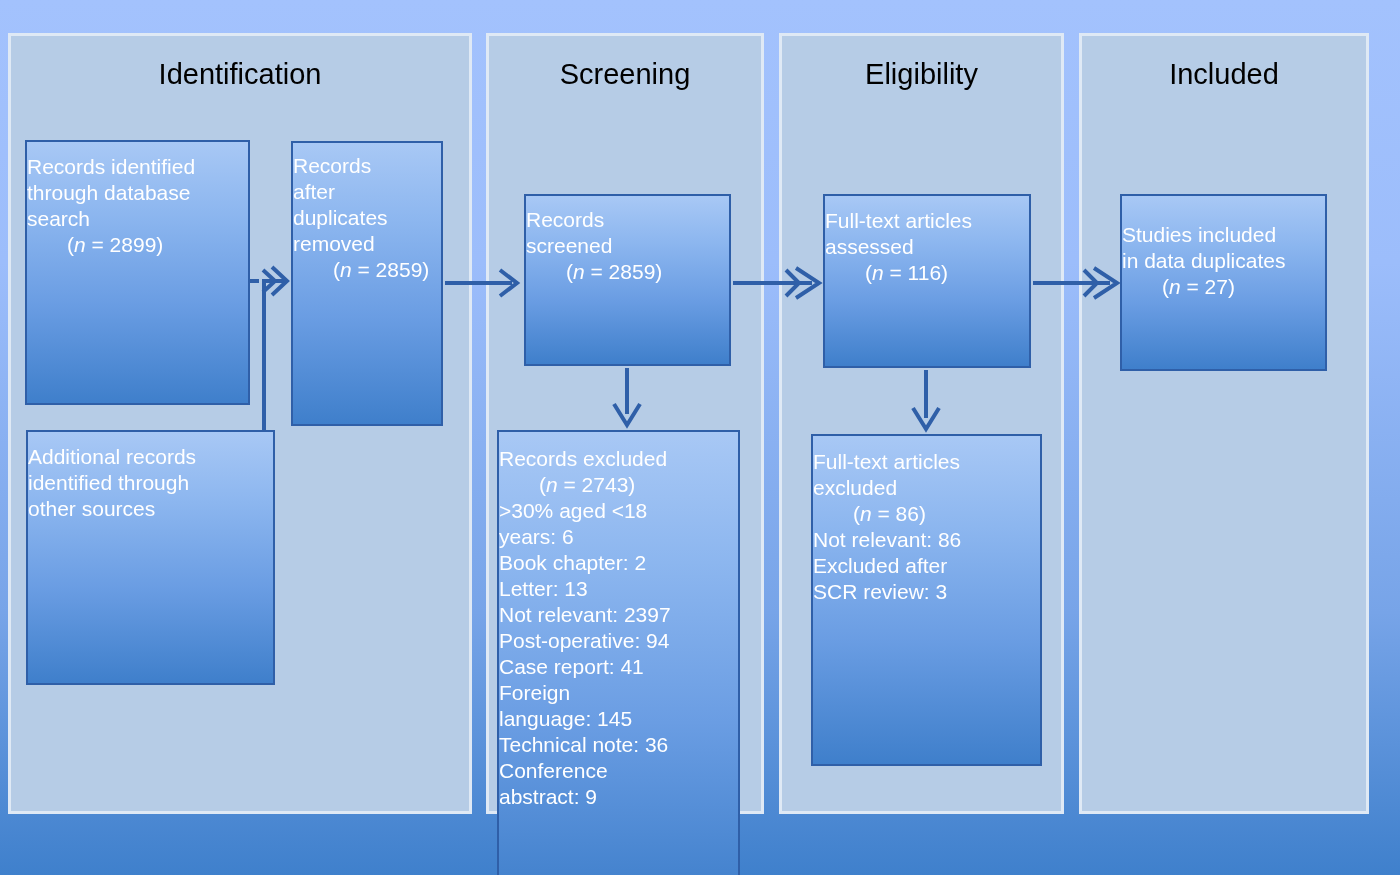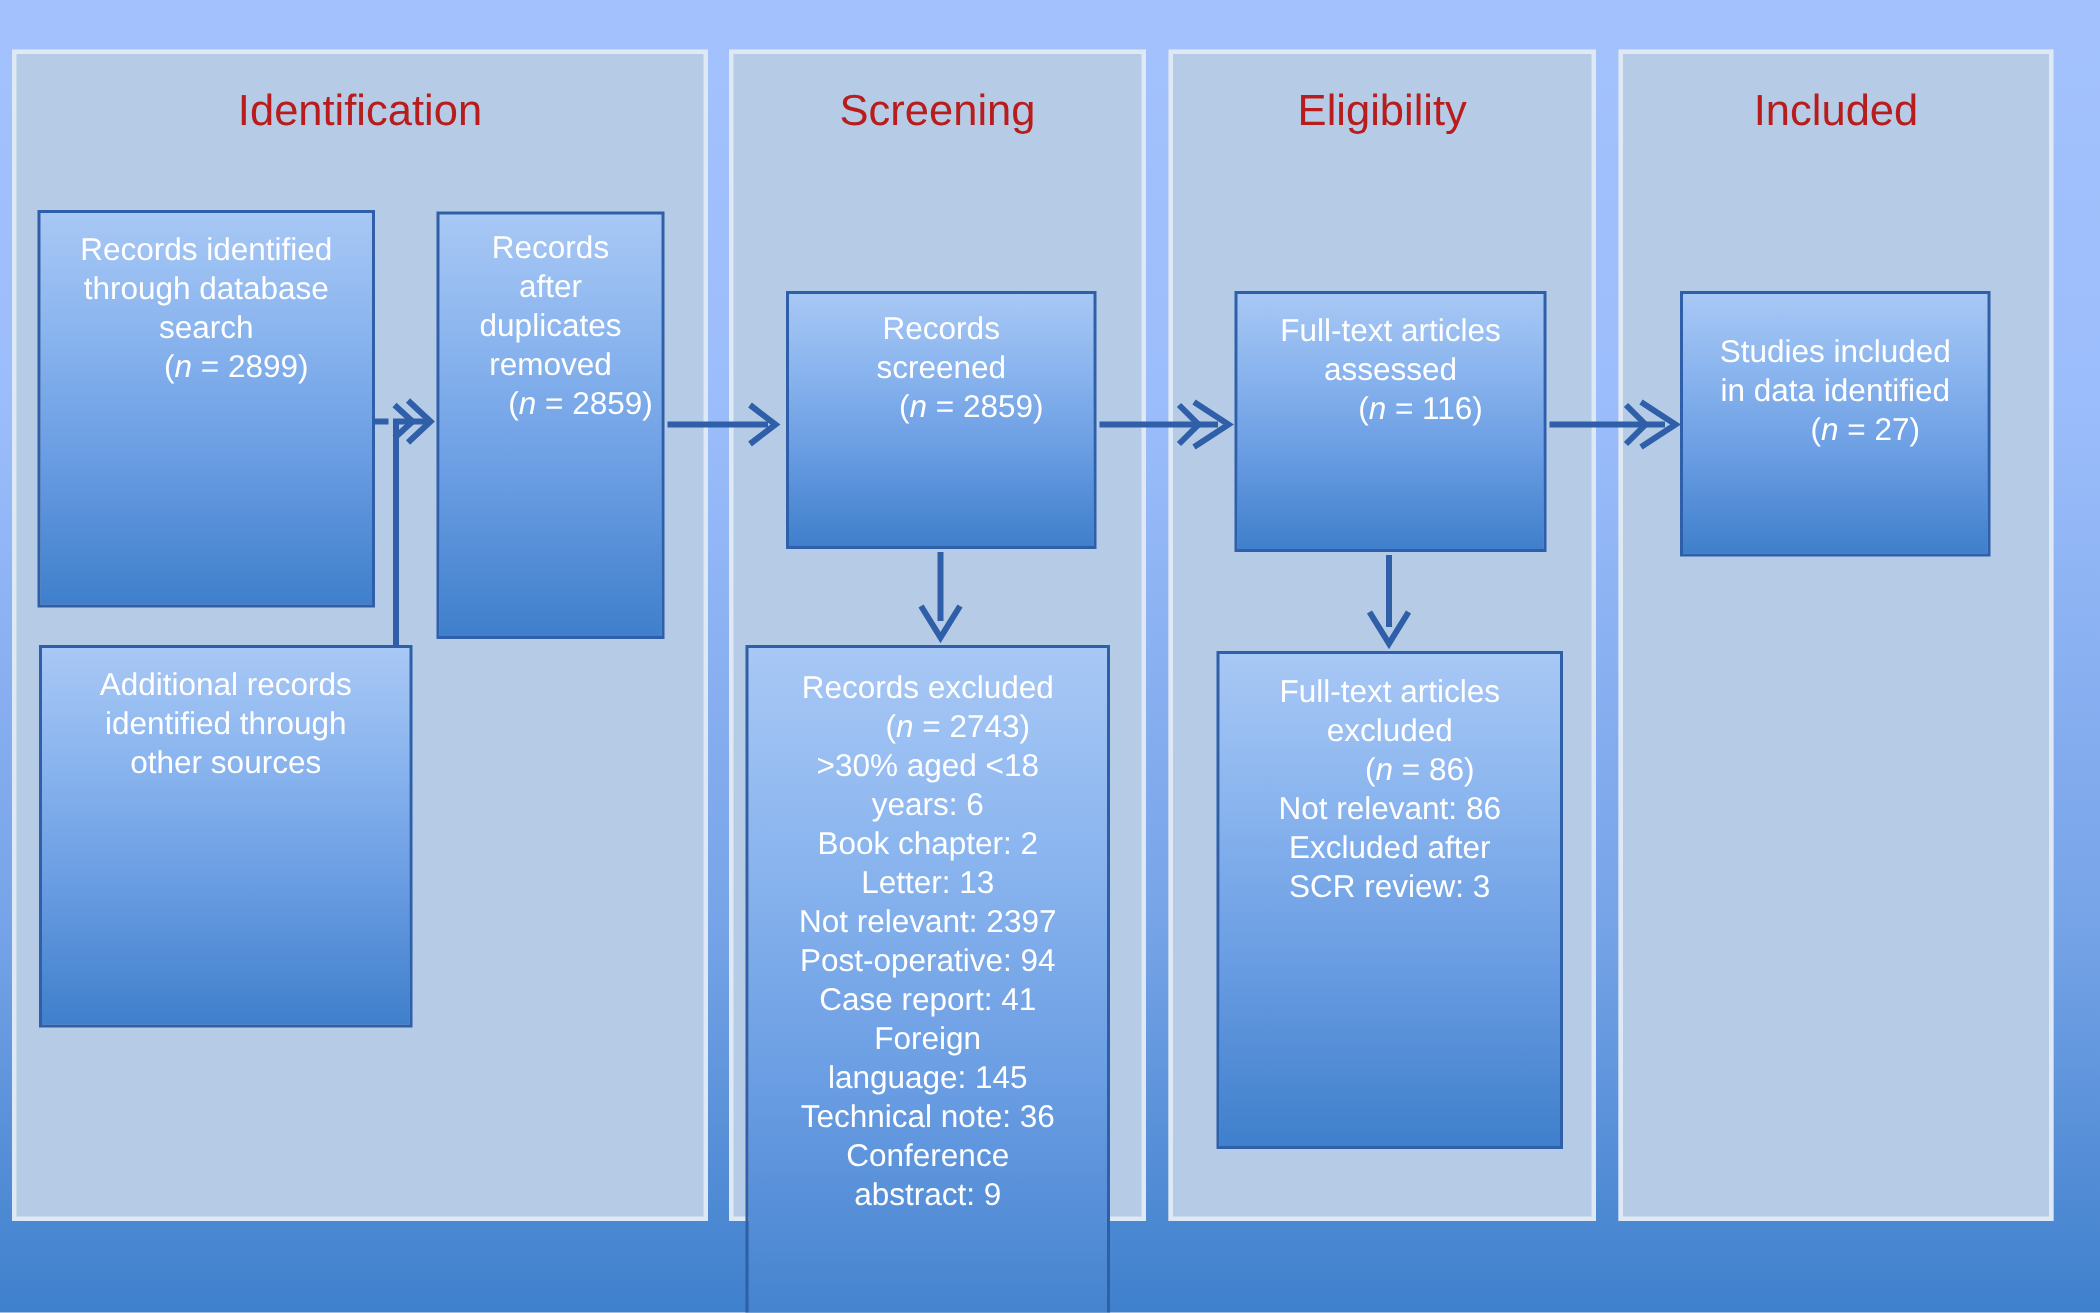--- a/index.html
+++ b/index.html
@@ -27,37 +27,37 @@
     border: 3px solid #dfe9f5;
     box-sizing: border-box;
   }
   .panel-title {
     position: absolute;
     left: 0;
     right: 0;
     top: 22px;
     text-align: center;
     font-size: 29px;
-    color: #b91c1c;
+    color: #000000;
     letter-spacing: 0px;
   }
 
   #panel-identification { left: 8px;   top: 33px; width: 464px; height: 781px; }
   #panel-screening      { left: 486px; top: 33px; width: 278px; height: 781px; }
   #panel-eligibility    { left: 779px; top: 33px; width: 285px; height: 781px; }
   #panel-included       { left: 1079px;top: 33px; width: 290px; height: 781px; padding-left: 28px; }
 
   
   .box {
     position: absolute;
     box-sizing: border-box;
     border: 2px solid #2f5fa8;
     background: linear-gradient(to bottom, #a8c8f5 0%, #8cb6ef 28%, #6a9de3 62%, #3f7fcb 100%);
     color: #ffffff;
-    text-align: center;
+    text-align: left;
     font-size: 21px;
     line-height: 26px;
     padding-top: 12px;
     overflow: hidden;
   }
   .box .ln { display: block; white-space: nowrap; }
   .box .nv { font-style: normal; margin-left: 40px; }
   .box .nv i { font-style: italic; }
 
   
@@ -200,17 +200,17 @@
     <span class="ln">Full-text articles</span>
     <span class="ln">excluded</span>
     <span class="ln nv">(<i>n</i> = 86)</span>
     <span class="ln">Not relevant: 86</span>
     <span class="ln">Excluded after</span>
     <span class="ln">SCR review: 3</span>
   </div>
 
   <div class="box" id="box-included">
     <span class="ln">Studies included</span>
-    <span class="ln">in data identified</span>
+    <span class="ln">in data duplicates</span>
     <span class="ln nv">(<i>n</i> = 27)</span>
   </div>
 
 </div>
 
 </body></html>

